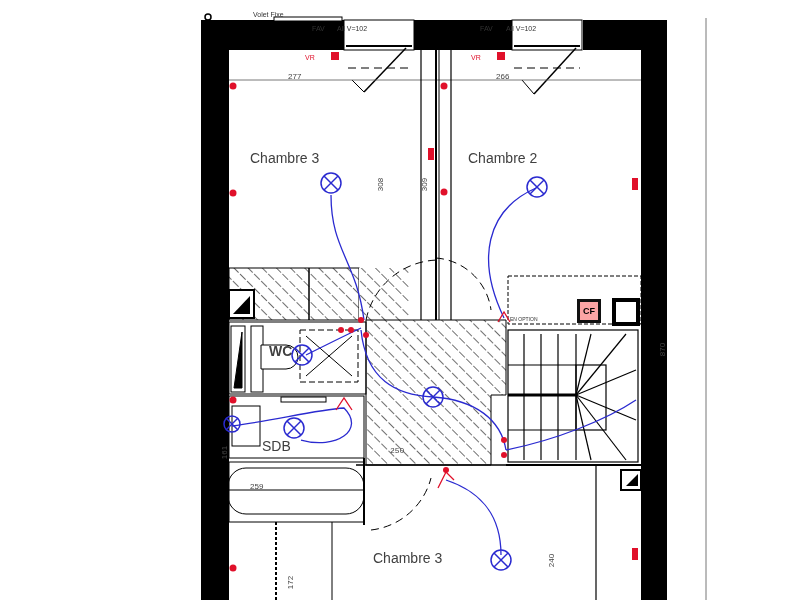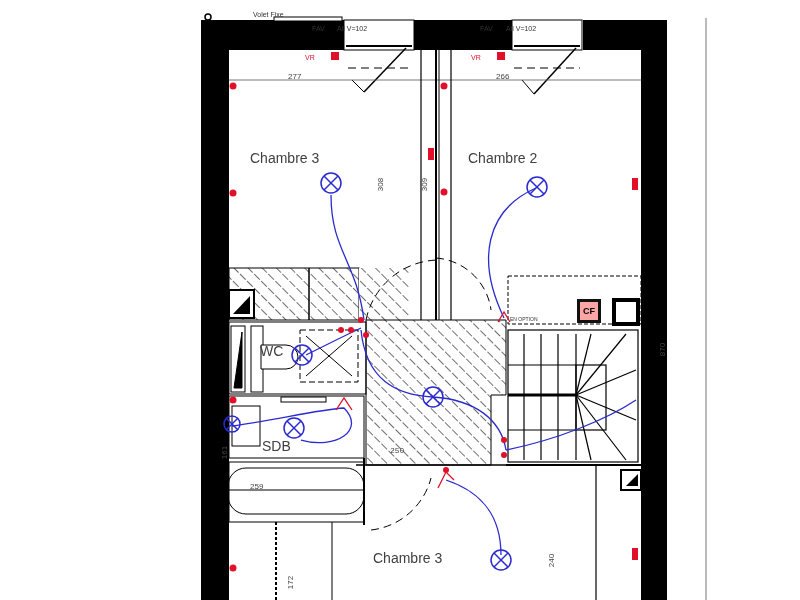--- a/index.html
+++ b/index.html
@@ -214,18 +214,18 @@
   <div class="dim vdim" style="left:418px;top:180px;">309</div>
   <div class="dim" style="left:250px;top:482px;">259</div>
   <div class="dim vdim" style="left:218px;top:448px;">161</div>
   <div class="dim" style="left:390px;top:446px;font-family:Liberation Mono, monospace;">250</div>
   <div class="dim vdim" style="left:545px;top:556px;">240</div>
   <div class="dim vdim" style="left:284px;top:578px;">172</div>
 
   <div class="room-label" style="left:250px;top:150px;">Chambre 3</div>
   <div class="room-label" style="left:468px;top:150px;">Chambre 2</div>
   <div class="room-label" style="left:373px;top:550px;">Chambre 3</div>
-  <div class="room-label" style="left:260px;top:343px;">WC</div>
+  <div class="room-label" style="left:269px;top:343px;font-weight:bold;">WC</div>
   <div class="room-label" style="left:262px;top:438px;">SDB</div>
 
   <div class="small-label" style="left:510px;top:316px;font-size:5px;">EN OPTION</div>
   <div class="cf-box" style="left:577px;top:299px;">CF</div>
 </div>
 
 </body></html>

